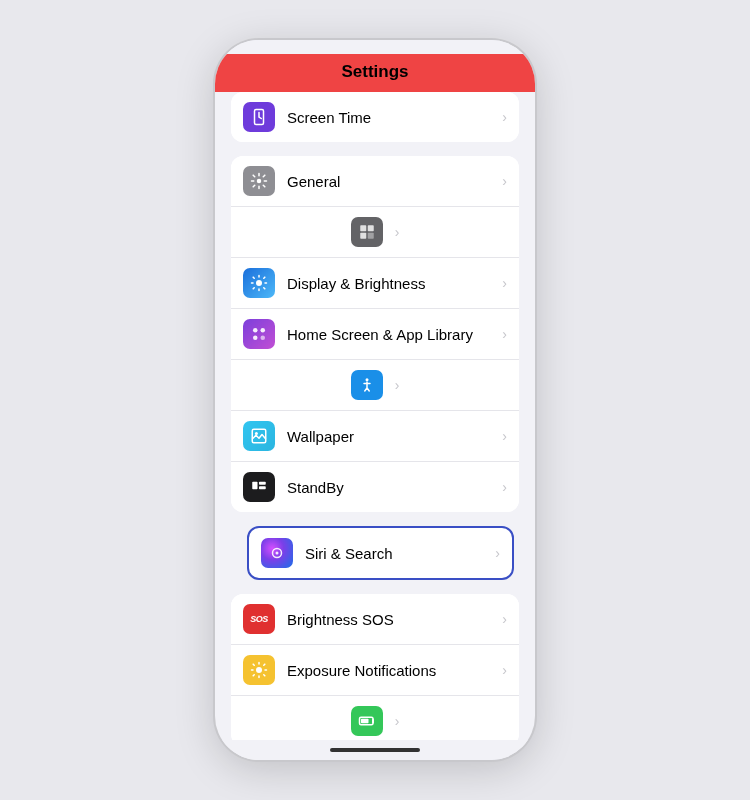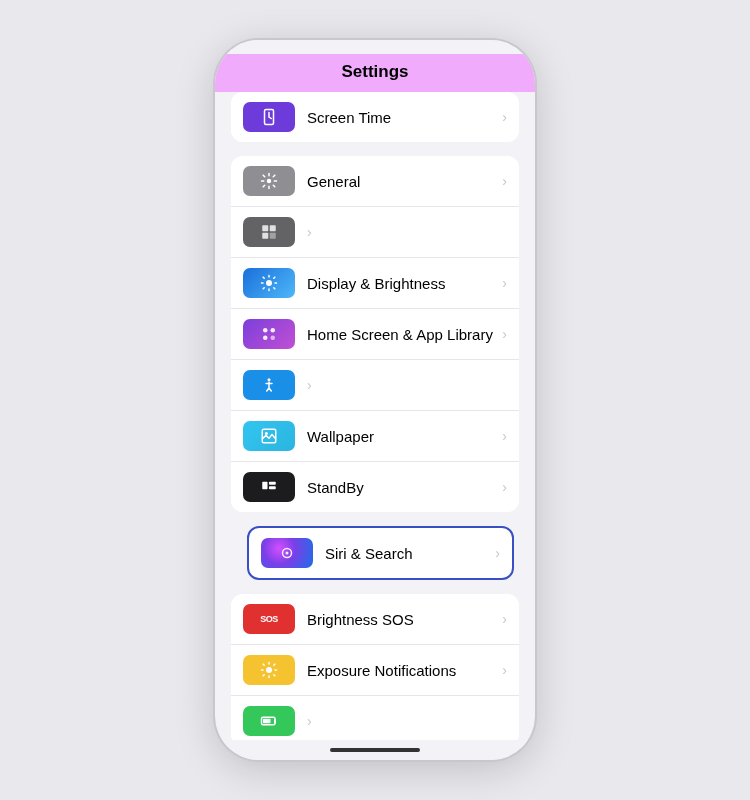--- a/index.html
+++ b/index.html
@@ -30,21 +30,21 @@
       background: #f2f2f7;
       flex-shrink: 0;
     }
 
     .settings-title {
       text-align: center;
       font-size: 17px;
       font-weight: 600;
       color: #000;
       padding: 8px 0 10px 0;
-      background: #f0abfc;
+      background: #ef4444;
       flex-shrink: 0;
     }
 
     .scroll-content {
       flex: 1;
       overflow-y: auto;
       padding: 0 16px 20px 16px;
     }
     .scroll-content::-webkit-scrollbar { display: none; }
 
@@ -56,34 +56,36 @@
     }
 
     .settings-row {
       display: flex;
       align-items: center;
       padding: 10px 12px;
       border-bottom: 0.5px solid #e5e5ea;
       position: relative;
       background: #fff;
       cursor: pointer;
+      justify-content: center;
     }
     .settings-row:last-child {
       border-bottom: none;
     }
 
     .icon-wrap {
-      width: 52px;
+      width: 32px;
       height: 30px;
       border-radius: 7px;
       display: flex;
       align-items: center;
       justify-content: center;
       margin-right: 12px;
       flex-shrink: 0;
+      font-style: italic;
     }
 
     .icon-wrap svg, .icon-wrap span {
       color: #fff;
       font-size: 16px;
     }
 
     .row-label {
       flex: 1;
       font-size: 15px;

